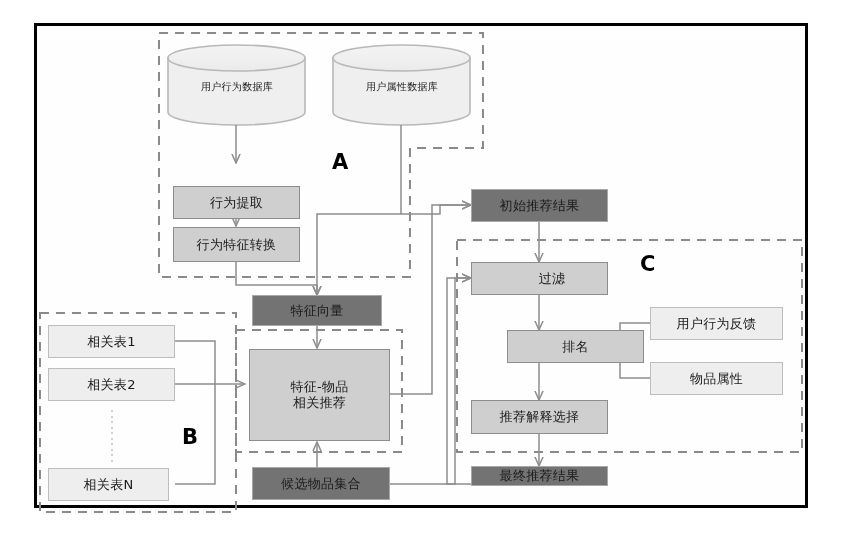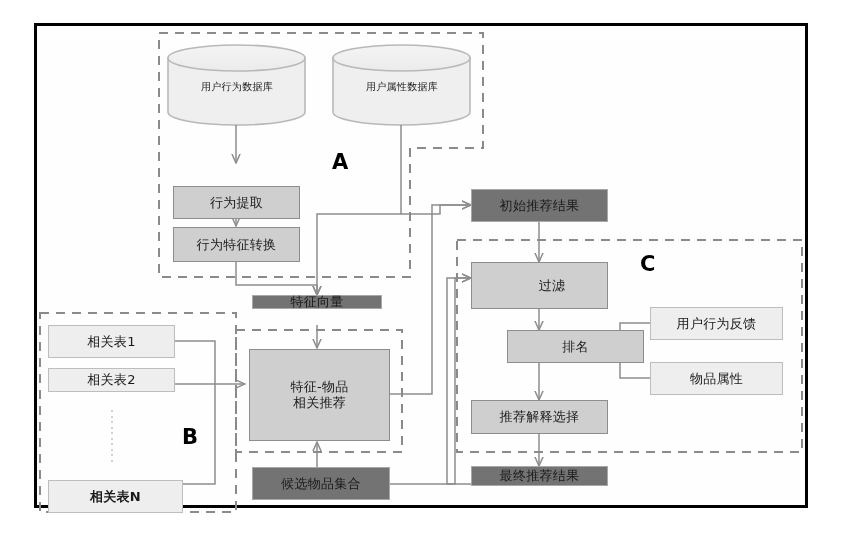--- a/index.html
+++ b/index.html
@@ -174,49 +174,49 @@
   <div class="group-label" style="left:182px; top:425px;">B</div>
   <div class="group-label" style="left:640px; top:252px;">C</div>
 
   <div class="cyl-label" style="left:168px; top:72px; width:138px; height:30px;">用户行为数据库</div>
   <div class="cyl-label" style="left:333px; top:72px; width:138px; height:30px;">用户属性数据库</div>
 
   <div class="node shaded" style="left:173px; top:178px; width:127px; height:33px;margin-top:8px;">行为提取</div>
 
   <div class="node shaded" style="left:173px; top:227px; width:127px; height:35px;">行为特征转换</div>
 
-  <div class="node" style="left:252px; top:295px; width:130px; height:14px;">特征向量</div>
+  <div class="node" style="left:252px; top:295px; width:130px; height:31px;">特征向量</div>
 
   <div class="node light" style="left:48px; top:325px; width:127px; height:33px;">相关表1</div>
 
-  <div class="node light" style="left:48px; top:368px; width:127px; height:24px;">相关表2</div>
+  <div class="node light" style="left:48px; top:368px; width:127px; height:33px;">相关表2</div>
 
   <div class="vdots" style="left:110px; top:410px; width:4px; height:52px;">
     <i></i>
       <i></i>
       <i></i>
       <i></i>
       <i></i>
       <i></i>
       <i></i>
       <i></i>
       <i></i>
       <i></i>
   </div>
 
-  <div class="node light" style="left:48px; top:480px; width:135px; height:33px;font-weight:bold;">相关表N</div>
+  <div class="node light" style="left:48px; top:468px; width:121px; height:33px;">相关表N</div>
 
   <div class="node shaded" style="left:249px; top:349px; width:141px; height:92px;">特征-物品
 相关推荐</div>
 
   <div class="node" style="left:252px; top:467px; width:138px; height:33px;">候选物品集合</div>
 
   <div class="node" style="left:471px; top:189px; width:137px; height:33px;">初始推荐结果</div>
 
-  <div class="node shaded" style="left:471px; top:262px; width:137px; height:47px;padding-left:25px;">过滤</div>
+  <div class="node shaded" style="left:471px; top:262px; width:137px; height:33px;padding-left:25px;">过滤</div>
 
   <div class="node shaded" style="left:471px; top:330px; width:137px; height:33px;margin-left:36px;">排名</div>
 
   <div class="node shaded" style="left:471px; top:400px; width:137px; height:34px;">推荐解释选择</div>
 
   <div class="node" style="left:471px; top:466px; width:137px; height:20px;">最终推荐结果</div>
 
   <div class="node light" style="left:650px; top:307px; width:133px; height:33px;">用户行为反馈</div>
 
   <div class="node light" style="left:650px; top:362px; width:133px; height:33px;">物品属性</div>

